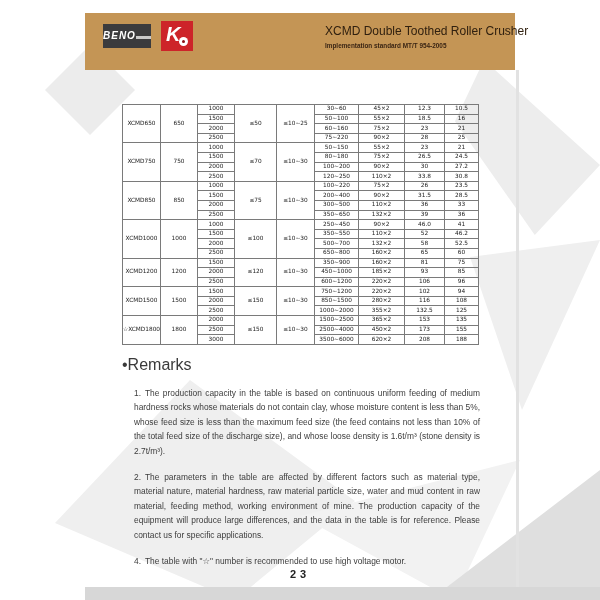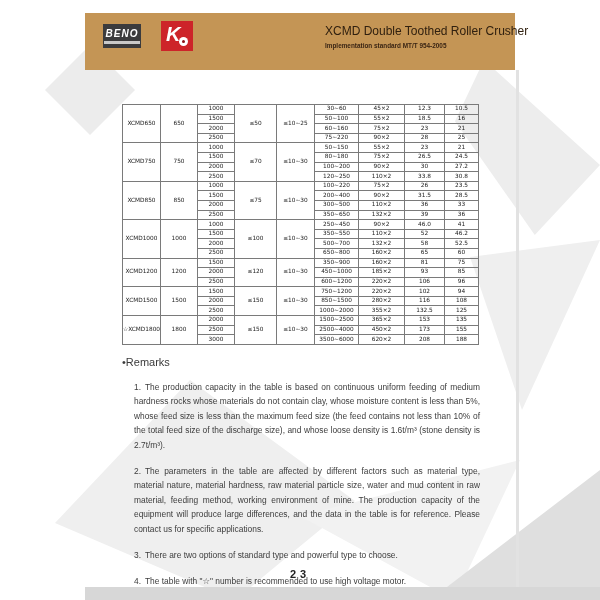--- a/index.html
+++ b/index.html
@@ -20,22 +20,22 @@
   .wm-bc{left:300px;top:460px;width:220px;height:140px;background:#f2f2f2;
          clip-path:polygon(0 40%,100% 0,70% 100%);}
   .wm-br{left:430px;top:470px;width:170px;height:130px;background:#dfdfdf;
          clip-path:polygon(100% 0,100% 100%,0 100%);}
   .edge-right{left:516px;top:70px;width:3px;height:517px;background:#e2e2e2;}
   .edge-bottom{left:85px;top:587px;width:515px;height:13px;background:#d7d7d7;}
 
   
   .banner{position:absolute;left:85px;top:13px;width:430px;height:57px;
           background:#c49555;z-index:2;}
-  .beno-box{position:absolute;left:18px;top:11px;width:38px;height:24px;
-            background:#3b3b3d;display:flex;flex-direction:column;
+  .beno-box{position:absolute;left:18px;top:11px;width:48px;height:24px;
+            background:#3b3b3d;display:flex;flex-direction:row;
             align-items:center;justify-content:center;}
   .beno-text{color:#ffffff;font-style:italic;font-weight:bold;font-size:10px;
              letter-spacing:1px;line-height:1;}
   .beno-bar{width:36px;height:3px;background:#c9c9c9;margin-top:2px;}
   .k-box{position:absolute;left:76px;top:8px;width:32px;height:30px;
          background:#cd2429;}
   .k-glyph{position:absolute;left:5px;top:3px;color:#ffffff;font-weight:bold;
            font-size:20px;line-height:1;font-style:italic;}
   .k-dot{position:absolute;right:5px;bottom:5px;width:9px;height:9px;
          background:#ffffff;border-radius:50%;}
@@ -49,21 +49,21 @@
   
   .spec-table{position:absolute;left:122px;top:104px;z-index:1;
               border-collapse:collapse;table-layout:fixed;width:356px;
               font-family:"DejaVu Sans",sans-serif;font-size:5.8px;color:#1a1a1a;}
   .spec-table td{border:1px solid #7a7a7a;text-align:center;vertical-align:middle;
                  padding:0;height:8.6px;line-height:1;overflow:hidden;
                  background:transparent;}
 
   
   .remarks{position:absolute;left:122px;top:356px;width:370px;z-index:1;}
-  .remarks-title{font-size:11px;color:#3a3a3a;margin:0 0 4px 0;}
+  .remarks-title{font-size:16px;color:#3a3a3a;margin:0 0 4px 0;}
   .remark-item{font-size:8.4px;line-height:14.4px;text-align:justify;
                margin:12px;color:#3c3c3c;}
   .rnum{margin-right:4px;}
 
   
   .page-number{position:absolute;left:0;top:568px;width:600px;text-align:center;
                font-size:11px;font-weight:bold;letter-spacing:4px;color:#222222;
                z-index:1;}
 </style>
 </head>
@@ -309,17 +309,16 @@
         <td>208</td>
         <td>188</td>
       </tr>
     </tbody>
 </table>
 
 <div class="remarks">
   <div class="remarks-title"><span>•</span><span>Remarks</span></div>
   <p class="remark-item"><span class="rnum">1.</span><span>The production capacity in the table is based on continuous uniform feeding of medium hardness rocks whose materials do not contain clay, whose moisture content is less than 5%, whose feed size is less than the maximum feed size (the feed contains not less than 10% of the total feed size of the discharge size), and whose loose density is 1.6t/m³ (stone density is 2.7t/m³).</span></p>
   <p class="remark-item"><span class="rnum">2.</span><span>The parameters in the table are affected by different factors such as material type, material nature, material hardness, raw material particle size, water and mud content in raw material, feeding method, working environment of mine. The production capacity of the equipment will produce large differences, and the data in the table is for reference. Please contact us for specific applications.</span></p>
-  <p class="remark-item"><span class="rnum">3.</span><span>There are two options of standard type and powerful type to choose.</span></p>
   <p class="remark-item"><span class="rnum">4.</span><span>The table with "☆" number is recommended to use high voltage motor.</span></p>
 </div>
 
 <div class="page-number">23</div>
 
 </body></html>

